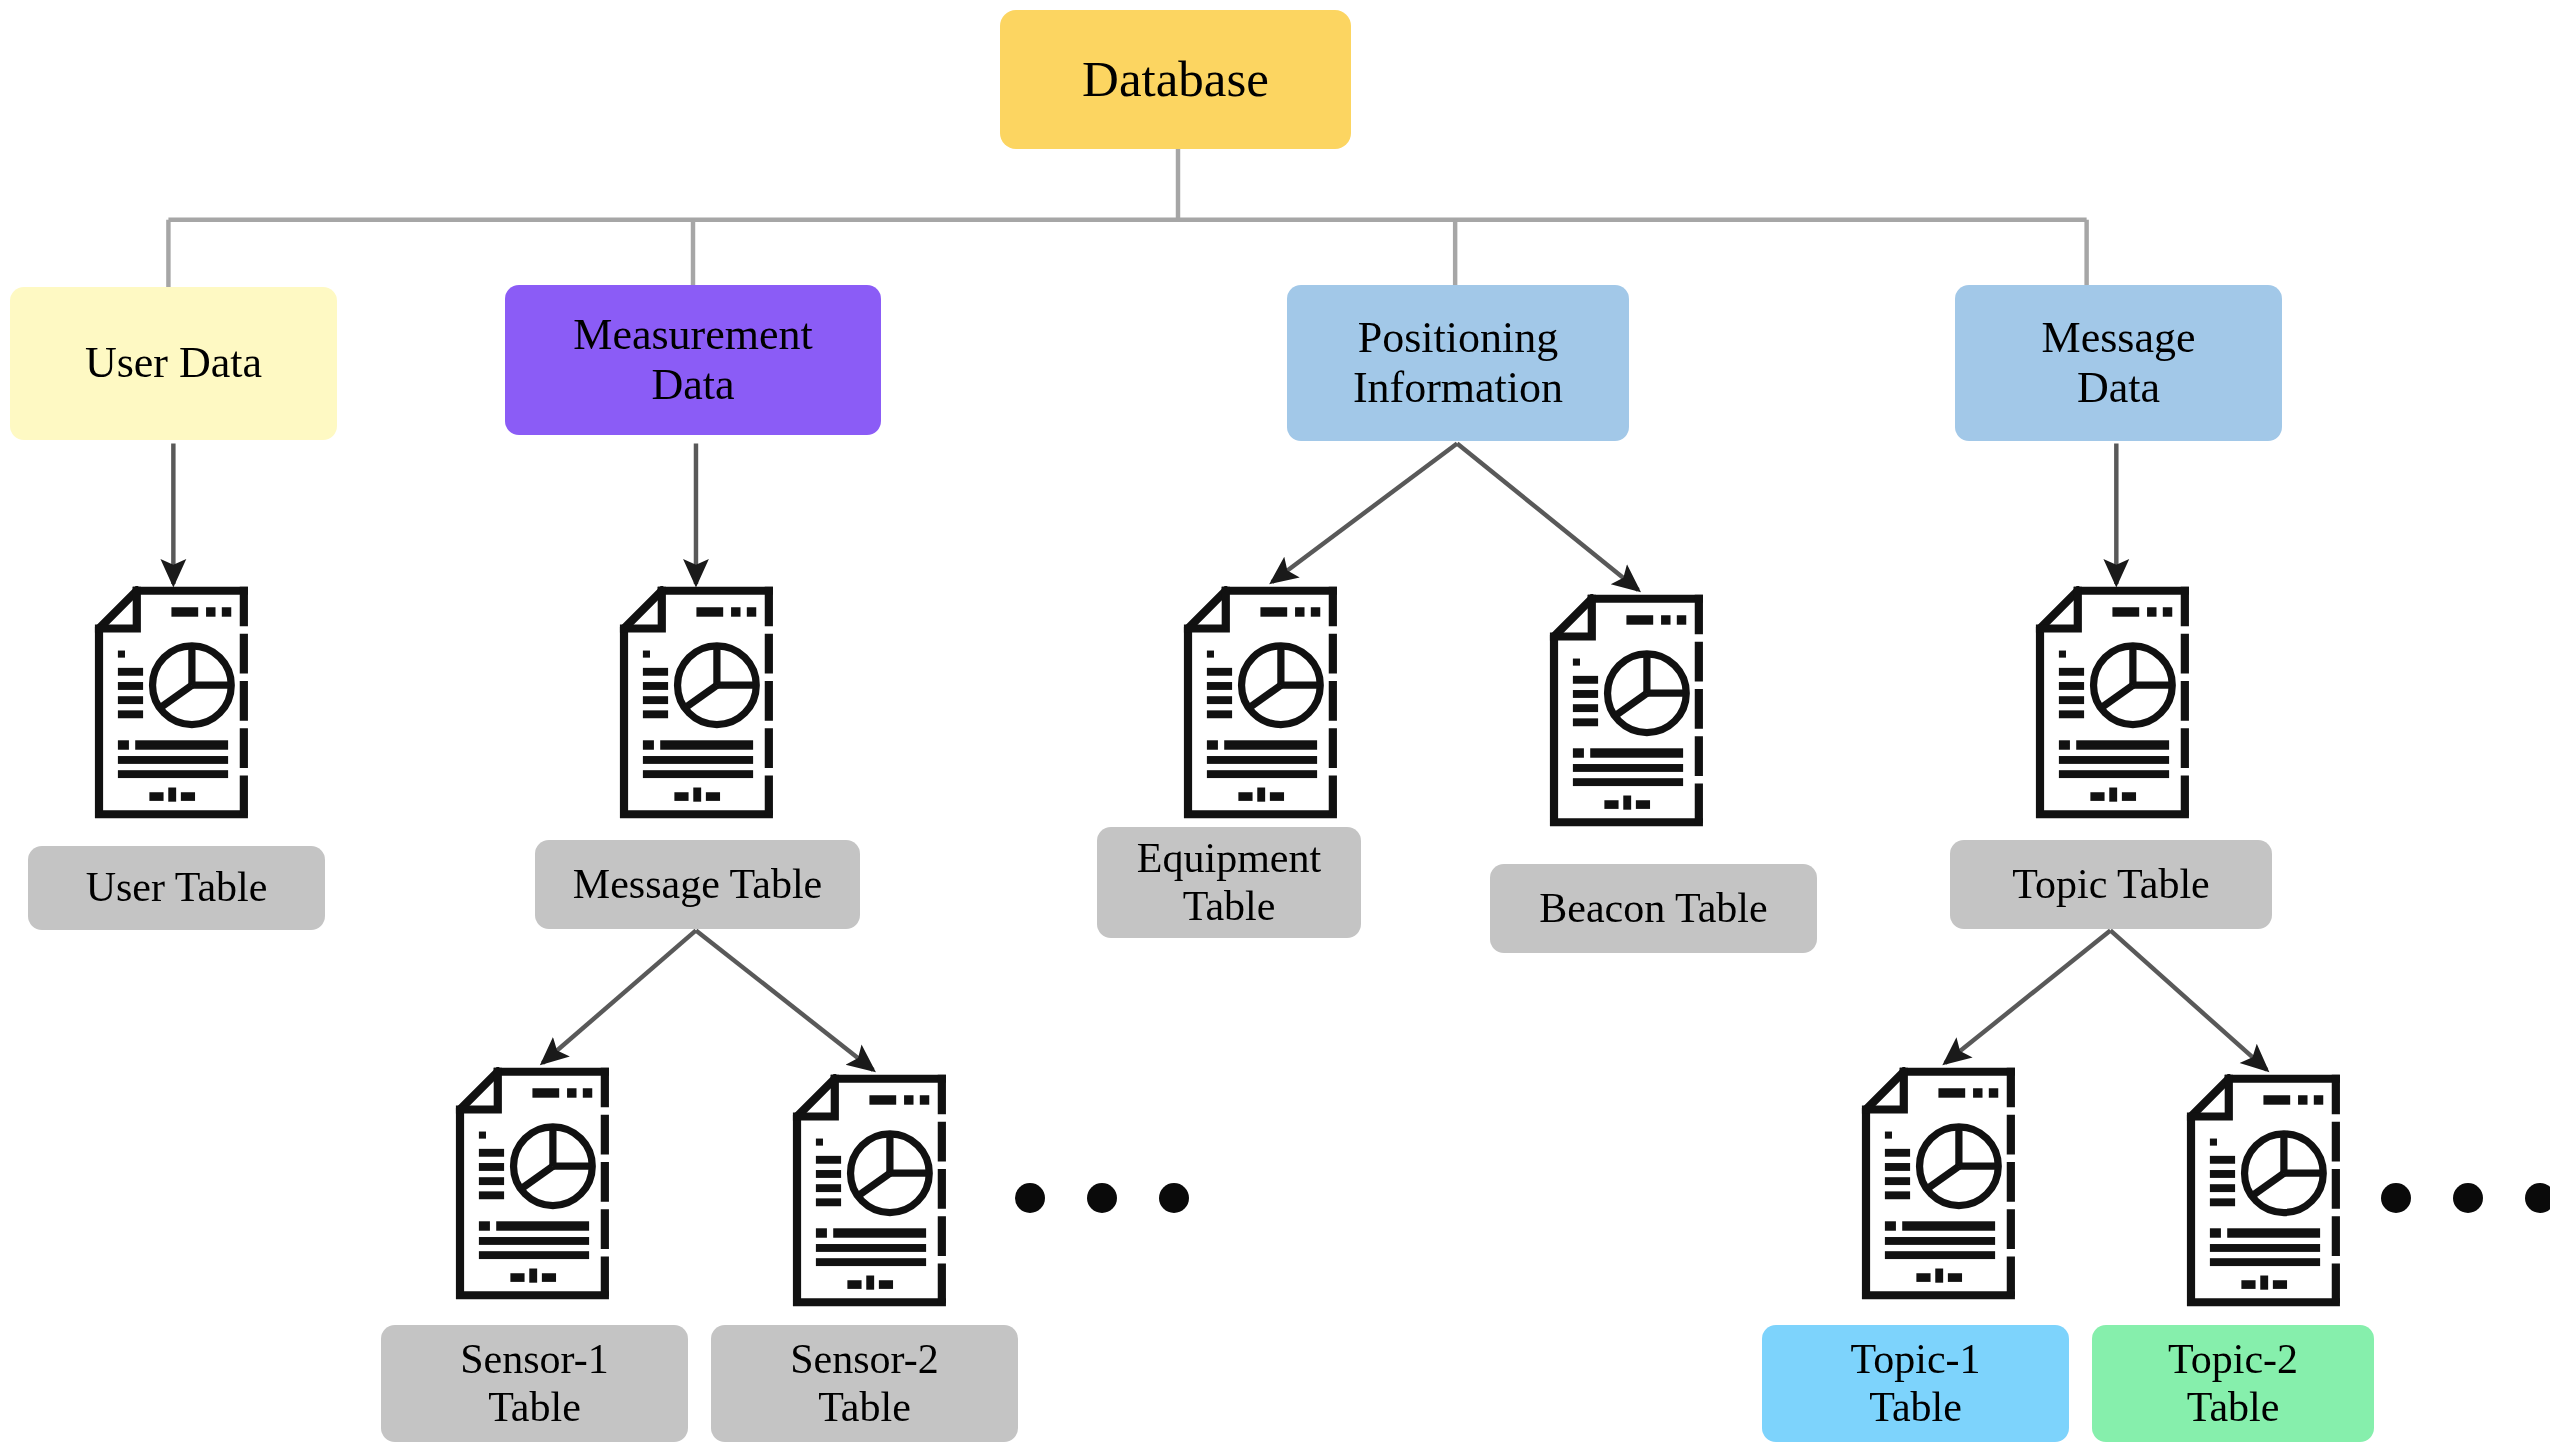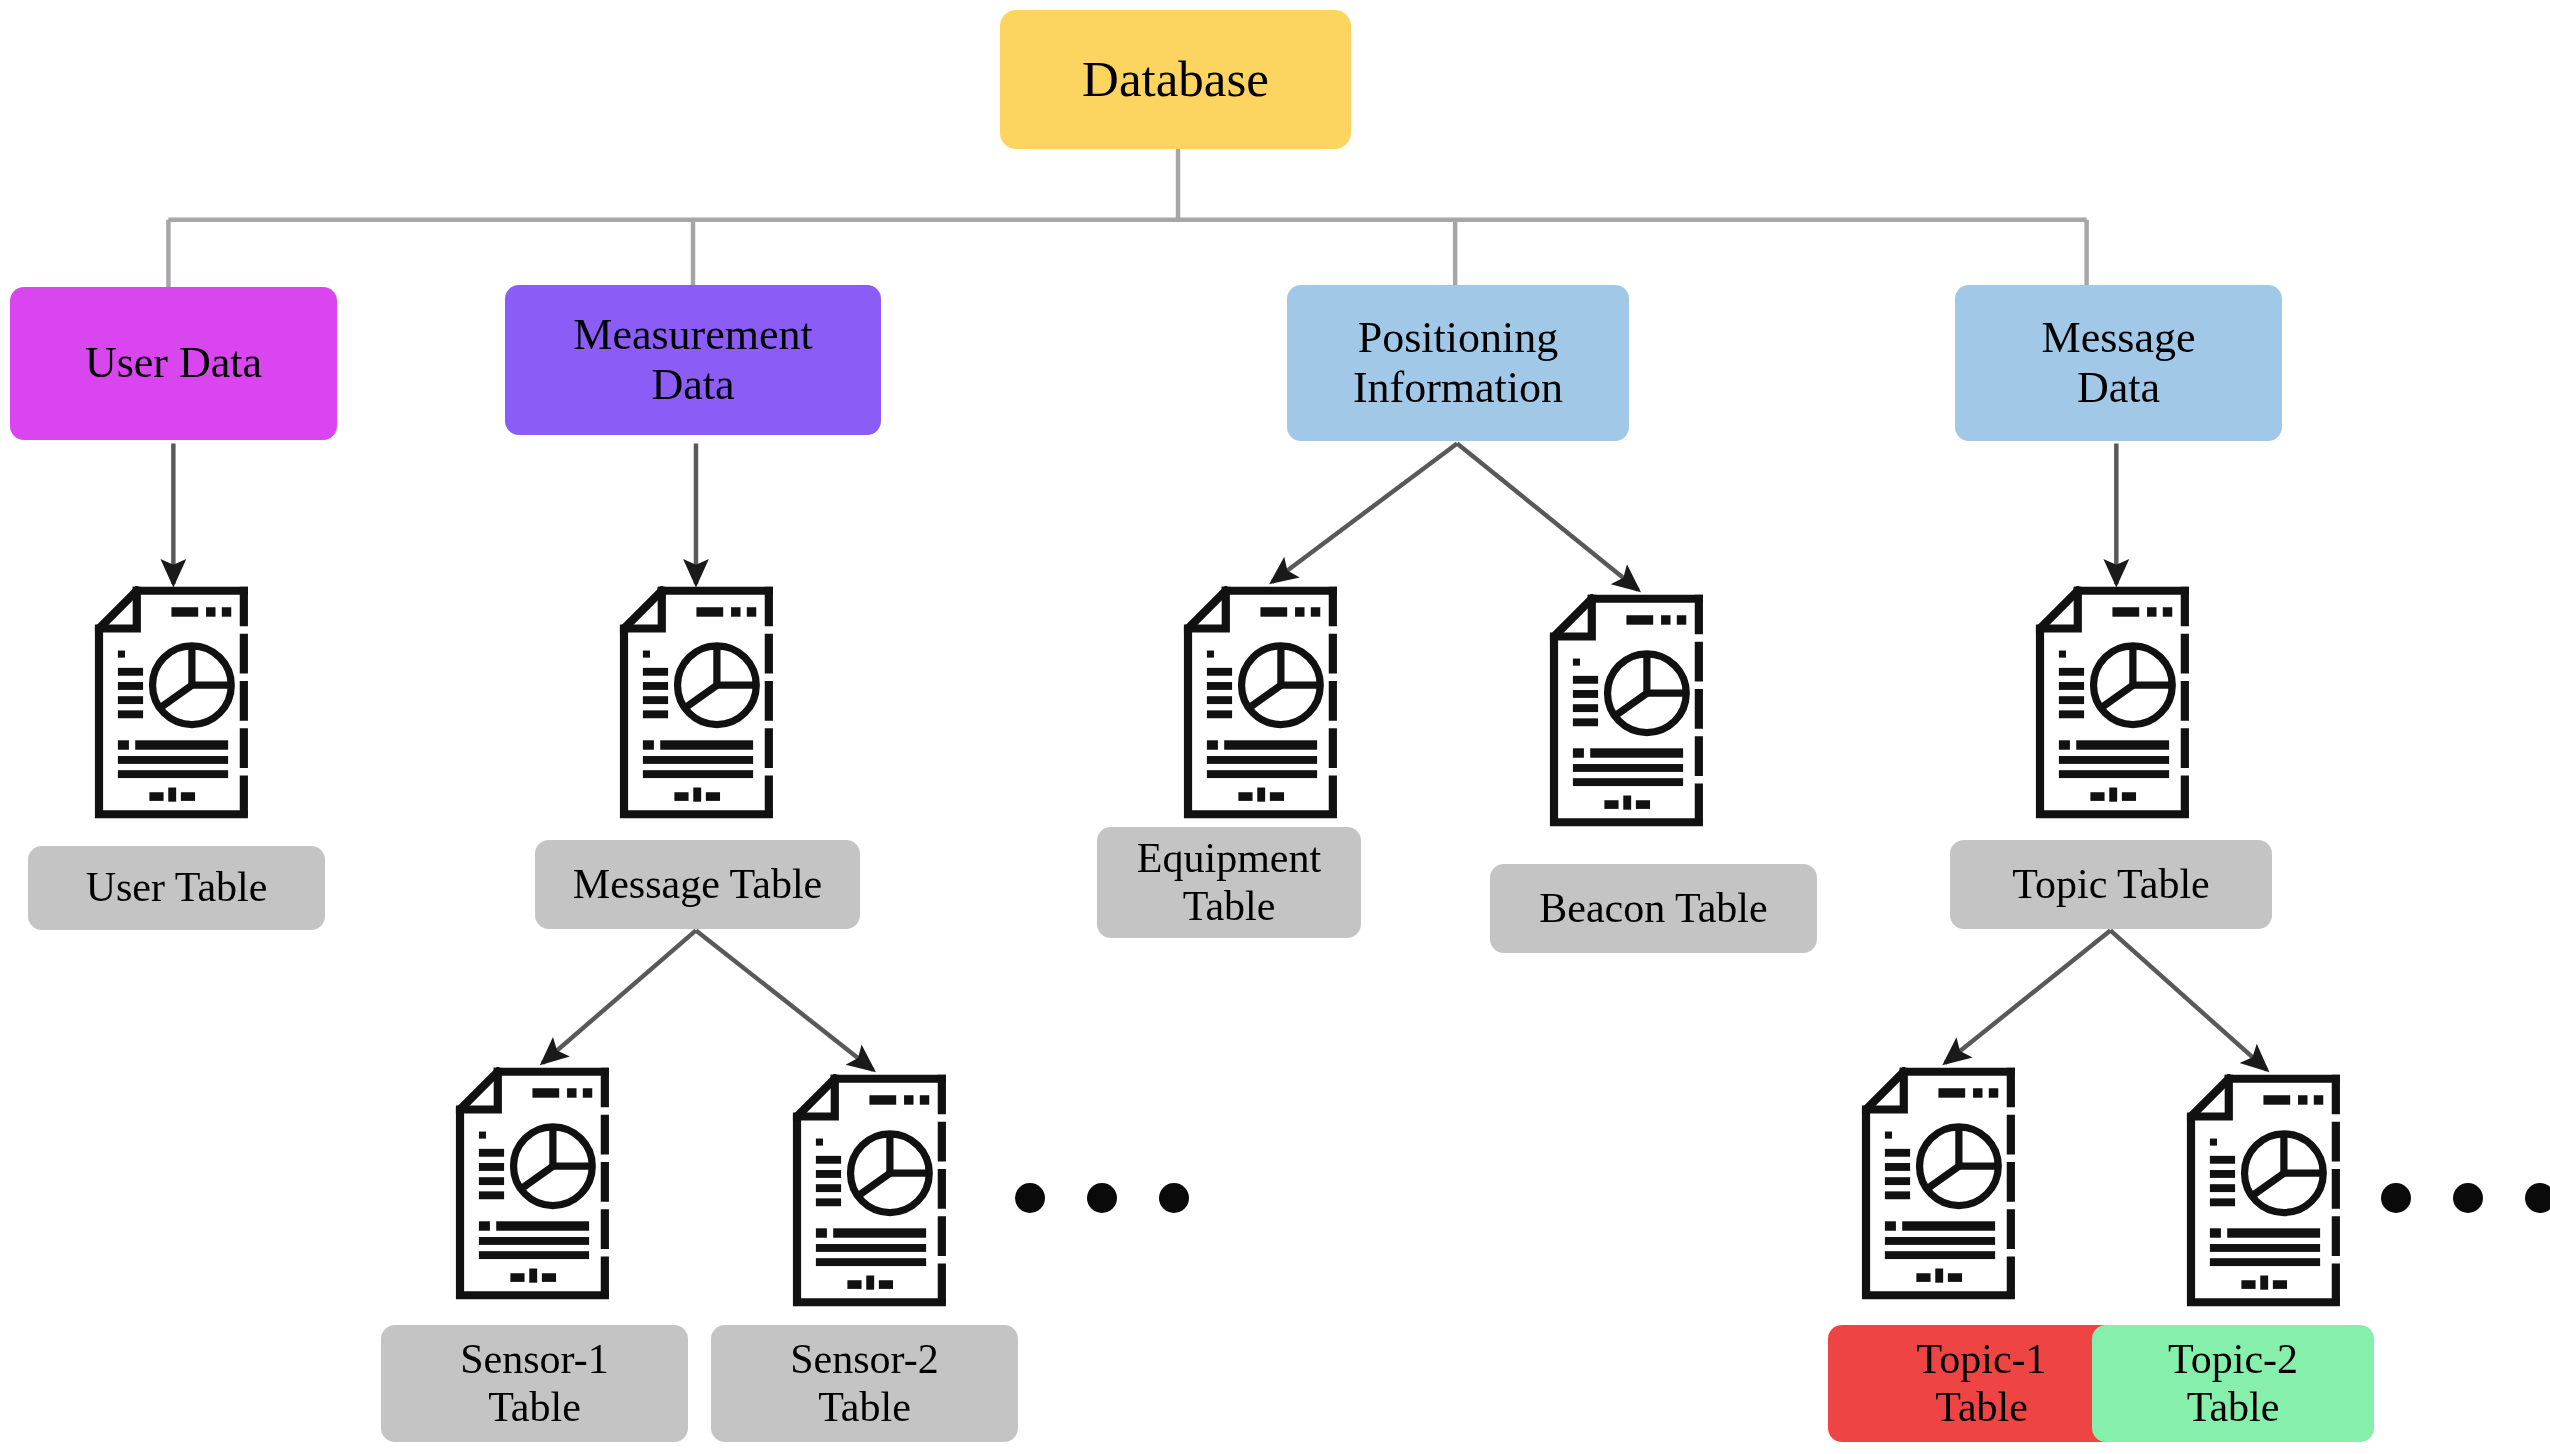--- a/index.html
+++ b/index.html
@@ -92,21 +92,21 @@
         <line x1="703" y1="940" x2="882" y2="1081" stroke="#595959" stroke-width="4.5" marker-end="url(#arrowhead)"></line>
         <line x1="2132" y1="940" x2="1965" y2="1074" stroke="#595959" stroke-width="4.5" marker-end="url(#arrowhead)"></line>
         <line x1="2132" y1="940" x2="2290" y2="1081" stroke="#595959" stroke-width="4.5" marker-end="url(#arrowhead)"></line>
       </g>
   </svg>
 
   <div class="node-box node-root" style="left: 1000px; top: 10px; width: 351px; height: 139px; background: rgb(252, 213, 97);">
     <span>Database</span>
   </div>
 
-  <div class="node-box node-category" style="left: 10px; top: 287px; width: 327px; height: 153px; background: #d946ef;">
+  <div class="node-box node-category" style="left: 10px; top: 287px; width: 327px; height: 153px; background: #fef9c3;">
     <span>User Data</span>
   </div>
   <div class="node-box node-category" style="left: 505px; top: 285px; width: 376px; height: 150px; background: #8b5cf6;">
     <span>Measurement
 Data</span>
   </div>
   <div class="node-box node-category" style="left: 1287px; top: 285px; width: 342px; height: 156px; background: rgb(162, 200, 232);">
     <span>Positioning
 Information</span>
   </div>
@@ -132,21 +132,21 @@
     <span>Topic Table</span>
   </div>
   <div class="node-box node-table" style="left: 381px; top: 1325px; width: 307px; height: 117px; background: rgb(196, 196, 196);">
     <span>Sensor-1
 Table</span>
   </div>
   <div class="node-box node-table" style="left: 711px; top: 1325px; width: 307px; height: 117px; background: rgb(196, 196, 196);">
     <span>Sensor-2
 Table</span>
   </div>
-  <div class="node-box node-table" style="left: 1828px; top: 1325px; width: 307px; height: 117px; background: #ef4444;">
+  <div class="node-box node-table" style="left: 1762px; top: 1325px; width: 307px; height: 117px; background: #7dd3fc;">
     <span>Topic-1
 Table</span>
   </div>
   <div class="node-box node-table" style="left: 2092px; top: 1325px; width: 282px; height: 117px; background: #86efac;">
     <span>Topic-2
 Table</span>
   </div>
 
   <div class="doc-icon" style="left: 94px; top: 586px; width: 158px; height: 233px;">
 <svg viewBox="0 0 100 148" width="100%" height="100%" xmlns="http://www.w3.org/2000/svg">

